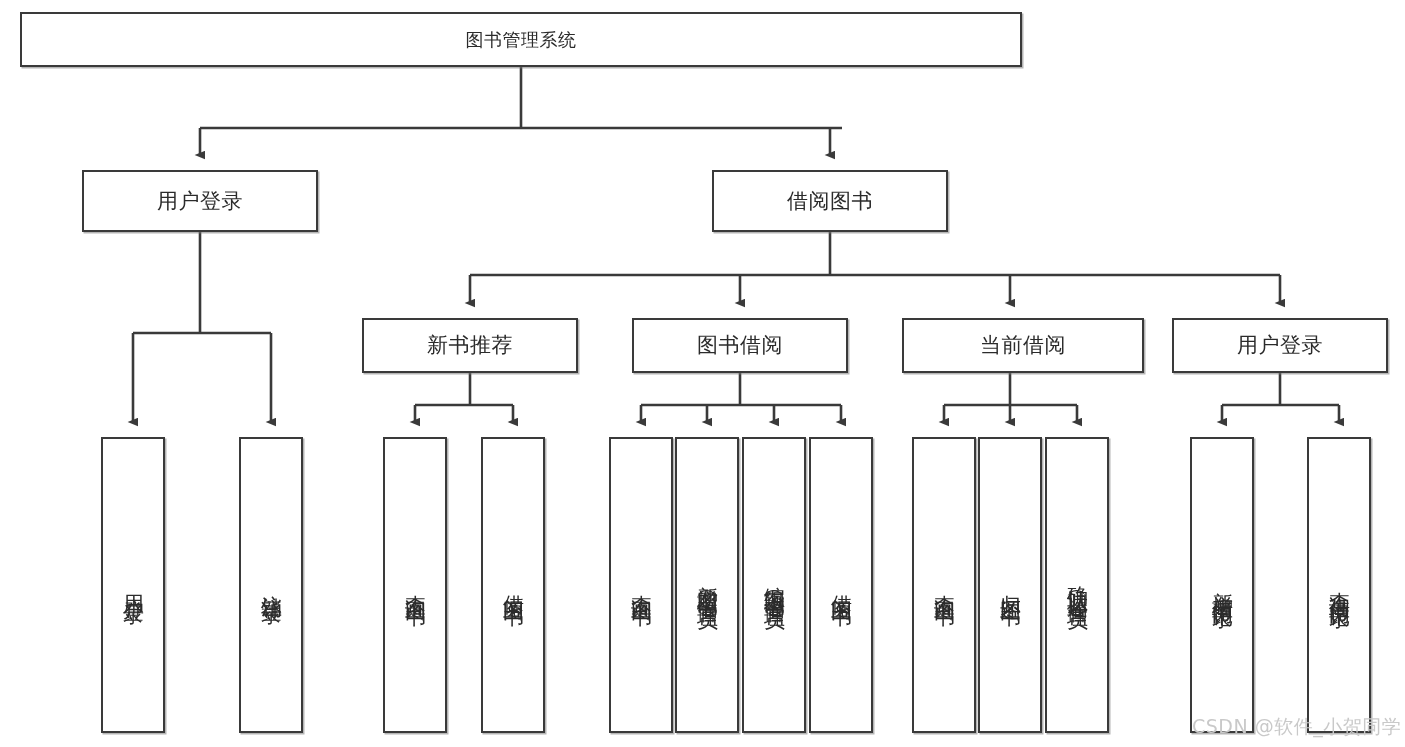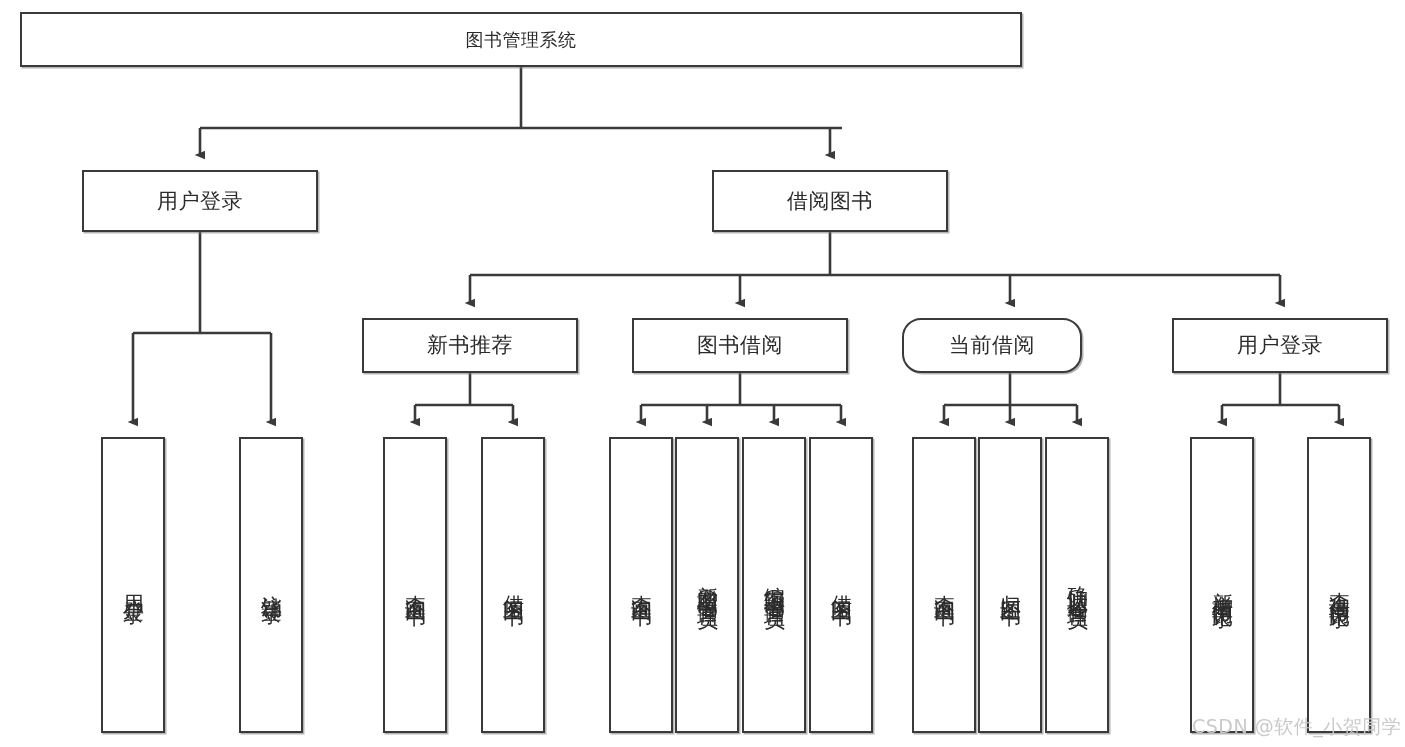--- a/index.html
+++ b/index.html
@@ -134,21 +134,21 @@
   <div class="node horiz" style="left:712px;top:170px;width:236px;height:62px;">
     <span class="label">借阅图书</span>
   </div>
 
   <div class="node horiz" style="left:362px;top:318px;width:216px;height:55px;justify-content:center;">
     <span class="label">新书推荐</span>
   </div>
   <div class="node horiz" style="left:632px;top:318px;width:216px;height:55px;">
     <span class="label">图书借阅</span>
   </div>
-  <div class="node horiz" style="left:902px;top:318px;width:180px;height:55px;border-radius:19px;">
+  <div class="node horiz" style="left:902px;top:318px;width:242px;height:55px;">
     <span class="label">当前借阅</span>
   </div>
   <div class="node horiz" style="left:1172px;top:318px;width:216px;height:55px;">
     <span class="label">用户登录</span>
   </div>
 
   <div class="node vert" style="left:101px;top:437px;width:64px;height:296px;">
     <span class="label">用户登录</span>
   </div>
   <div class="node vert" style="left:239px;top:437px;width:64px;height:296px;">

